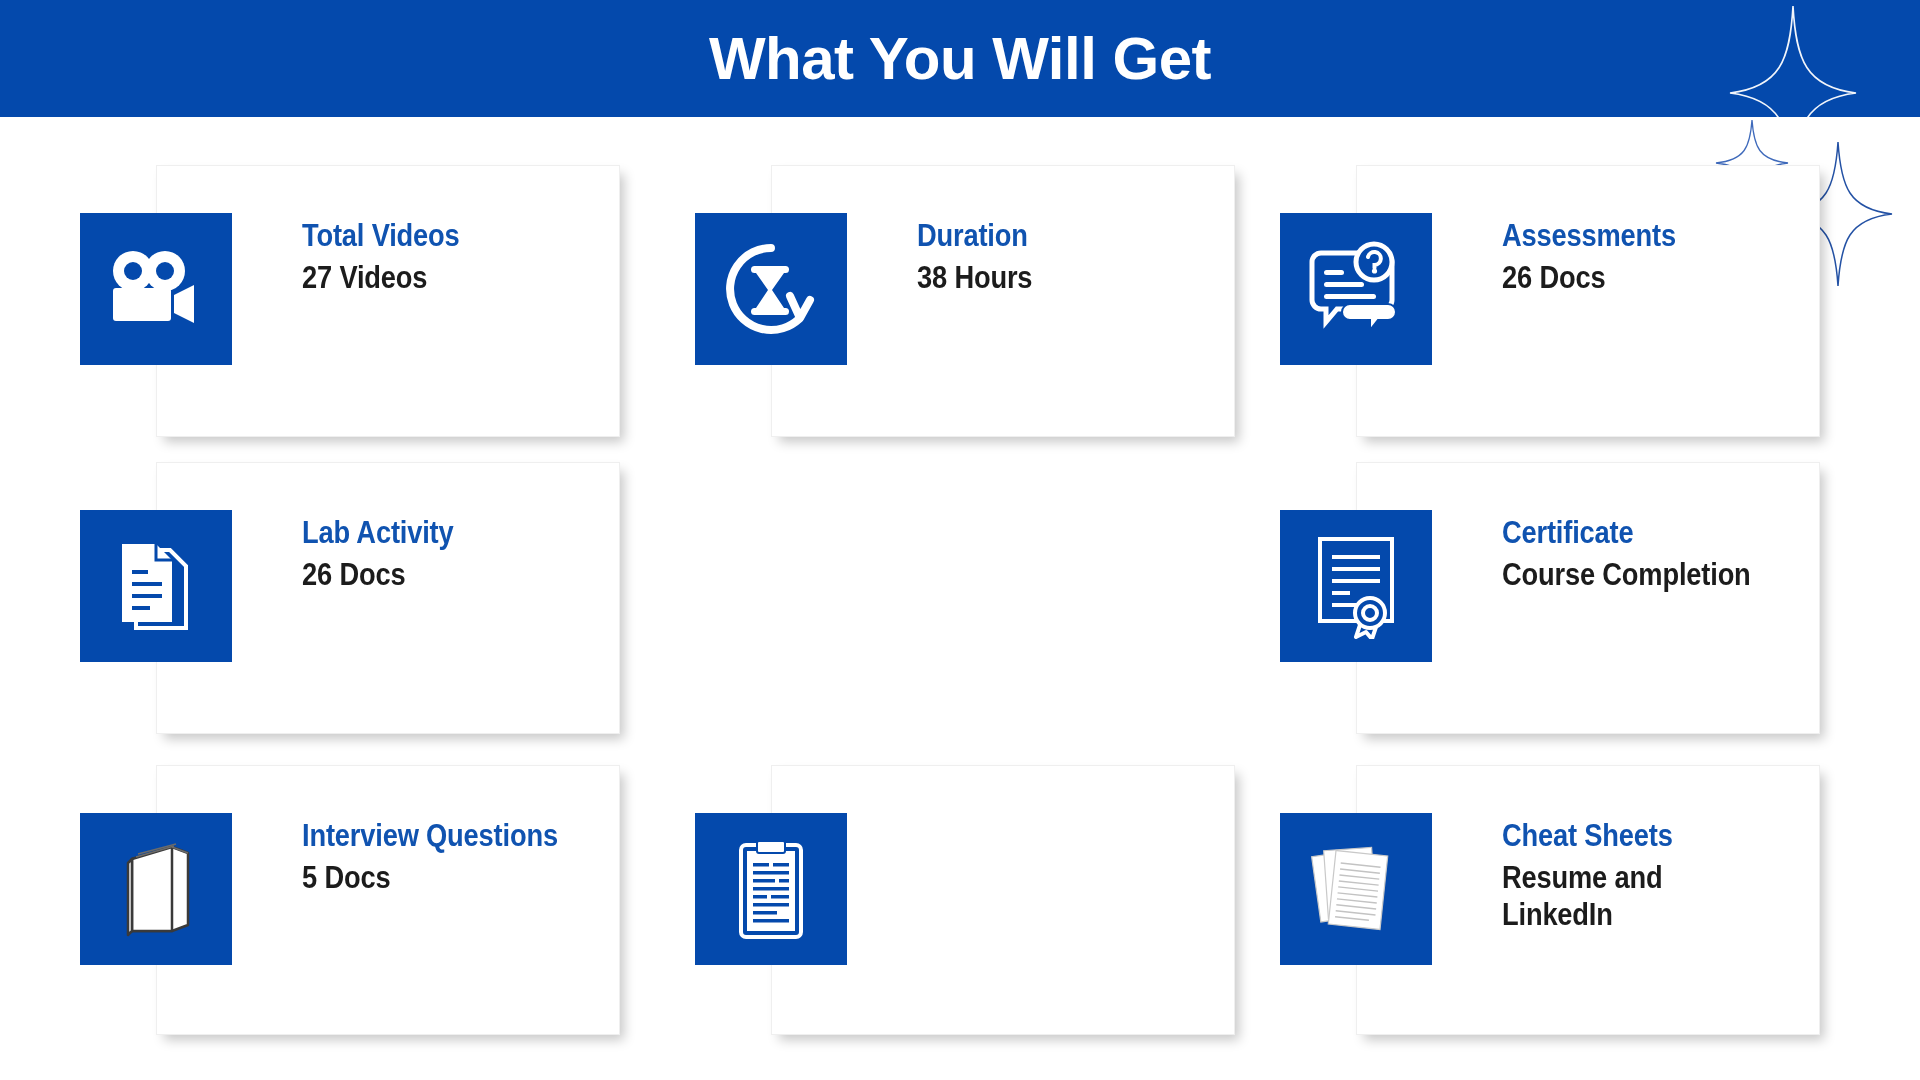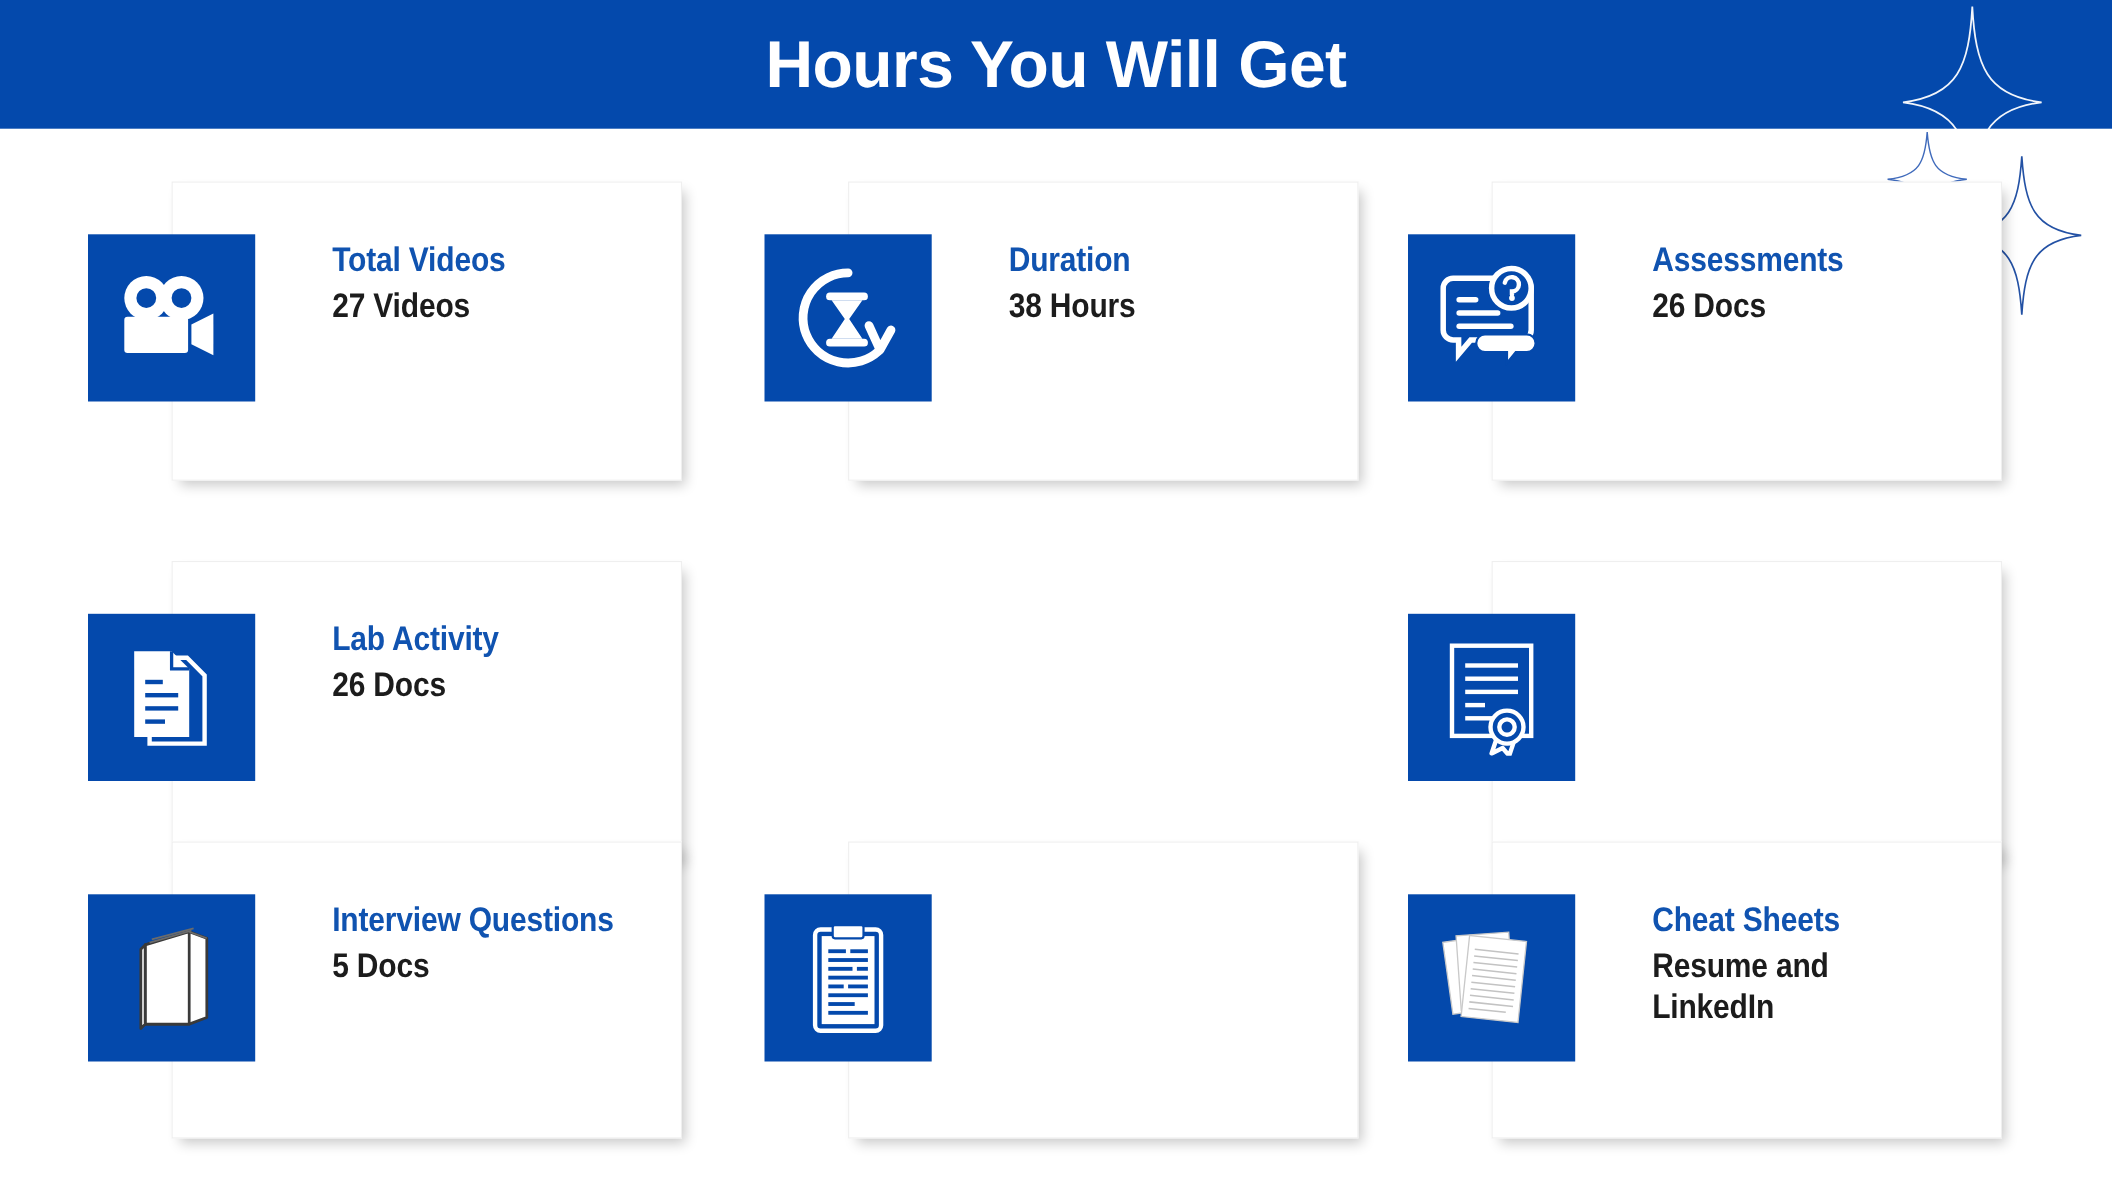--- a/index.html
+++ b/index.html
@@ -67,21 +67,21 @@
   }
 
   .cell {
     position: absolute;
     width: 520px;
     height: 272px;
   }
 
   
   .row1 { top: 48px; }
-  .row2 { top: 345px; margin-top: 48px; }
+  .row2 { top: 345px; }
   .row3 { top: 648px; }
   
   .col1 { left: 80px; padding-left: 36px; }
   .col2 { left: 695px; padding-left: 28px; }
   .col3 { left: 1280px; }
 
   .card {
     position: absolute;
     left: 76px;
     top: 0;
@@ -140,21 +140,21 @@
 
   
   .row3 .card { height: 270px; }
 </style>
 </head>
 <body>
 
 <div id="stage">
 
   <div class="header-band">
-    <div class="header-title">Hours You Will Get</div>
+    <div class="header-title">What You Will Get</div>
   </div>
 
   <div class="sparkle-layer">
     <svg width="260" height="290" viewBox="0 0 260 290" fill="none">
 
       <g>
         <path d="M133 6 C136 60 146 87 196 93 C146 99 136 126 133 180 C130 126 120 99 70 93 C120 87 130 60 133 6 Z" fill="none" stroke="#ffffff" stroke-width="1.6" opacity="0.95"></path>
       </g>
 
       <g>
@@ -260,20 +260,26 @@
           <rect x="12" y="6" width="72" height="82" fill="none" stroke="#ffffff" stroke-width="4"></rect>
           <rect x="24" y="22" width="48" height="4" fill="#ffffff"></rect>
           <rect x="24" y="34" width="48" height="4" fill="#ffffff"></rect>
           <rect x="24" y="46" width="48" height="4" fill="#ffffff"></rect>
           <rect x="24" y="58" width="18" height="4" fill="#ffffff"></rect>
           <rect x="24" y="70" width="30" height="4" fill="#ffffff"></rect>
           <path d="M54 86 L48 104 L58 99 L64 106 L70 88 Z" fill="none" stroke="#ffffff" stroke-width="4" stroke-linejoin="round"></path>
           <circle cx="62" cy="80" r="15" fill="#0449ac" stroke="#ffffff" stroke-width="4"></circle>
           <circle cx="62" cy="80" r="7" fill="#0449ac" stroke="#ffffff" stroke-width="4"></circle>
         </svg>
+      </div>
+      <div class="card-text">
+        <div class="card-title">Certificate</div>
+        <div class="card-value">
+          <span class="vline">Course Completion</span>
+        </div>
       </div>
     </div>
 
     <div class="cell row3 col1">
       <div class="card"></div>
       <div class="icon-box">
         <svg width="92" height="100" viewBox="0 0 92 100">
           <path d="M22 20 L62 8 L78 14 L78 86 L62 92 L22 92 Z" fill="#ffffff" stroke="#3a3a3a" stroke-width="2.5" stroke-linejoin="round"></path>
           <path d="M22 20 L62 8 L62 92 L22 92 Z" fill="#ffffff" stroke="#3a3a3a" stroke-width="2.5" stroke-linejoin="round"></path>
           <path d="M22 20 L18 24 L18 96 L22 92 Z" fill="#f0f0f0" stroke="#3a3a3a" stroke-width="2.5" stroke-linejoin="round"></path>

